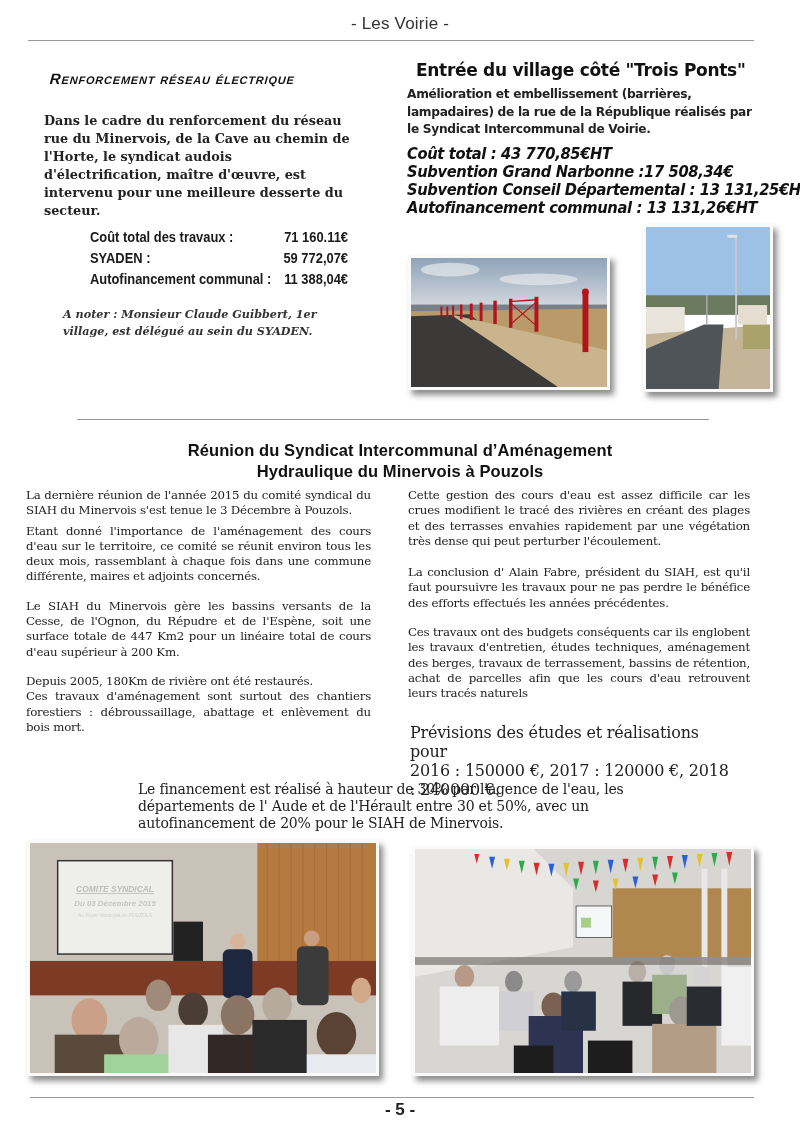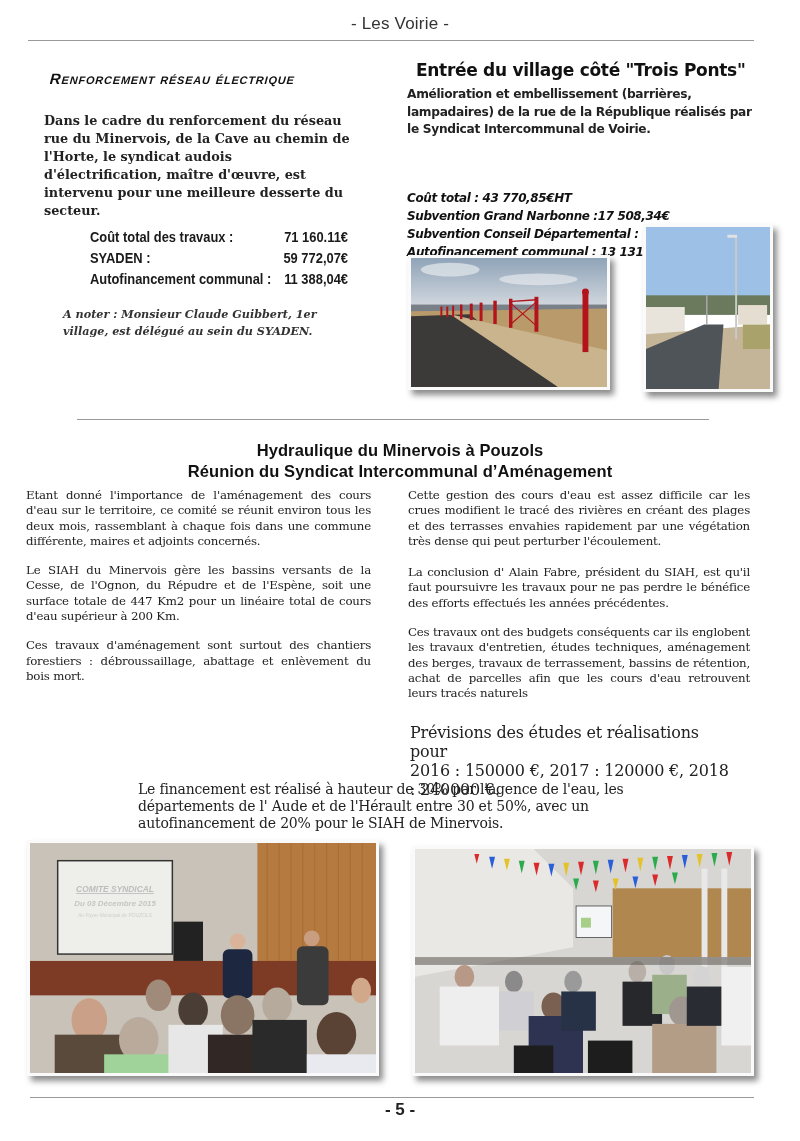--- a/index.html
+++ b/index.html
@@ -17,21 +17,21 @@
   .s1-body { left: 44px; top: 112px; width: 310px; font-family: "DejaVu Serif", serif; font-weight: bold; font-size: 12.8px; line-height: 18px; color: #222; }
   .cost-table { left: 70px; top: 226px; width: 260px; font-family: "Liberation Sans Narrow", "Liberation Sans", sans-serif; font-size: 15px; line-height: 21px; color: #1a1a1a; font-stretch: condensed; margin-left: 20px; }
   .cost-row { display: flex; justify-content: space-between; white-space: nowrap; transform: scaleX(0.86); transform-origin: left center; width: 300px; }
   .cost-row .lbl { font-weight: bold; }
   .cost-row .val { font-weight: bold; }
   .s1-note { left: 63px; top: 306px; width: 300px; font-family: "DejaVu Serif", serif; font-style: italic; font-weight: bold; font-size: 11.2px; line-height: 17px; color: #333; }
 
   
   .s2-title { left: 416px; top: 60px; font-family: "DejaVu Sans", sans-serif; font-size: 17px; font-weight: bold; color: #111; letter-spacing: -0.3px; }
   .s2-body { left: 407px; top: 86px; width: 350px; font-family: "DejaVu Sans", sans-serif; font-weight: bold; font-size: 12.2px; line-height: 17.5px; color: #222; letter-spacing: -0.3px; }
-  .s2-costs { left: 407px; top: 145px; width: 360px; font-family: "DejaVu Sans", sans-serif; font-weight: bold; font-style: italic; font-size: 13px; line-height: 18px; color: #111; letter-spacing: -0.4px; margin-top: 44px; }
+  .s2-costs { left: 407px; top: 145px; width: 360px; font-family: "DejaVu Sans", sans-serif; font-weight: bold; font-style: italic; font-size: 16px; line-height: 18px; color: #111; letter-spacing: -0.4px; }
   .s2-costs div { white-space: nowrap; transform: scaleX(0.92); transform-origin: left center; }
 
   
   .photo { overflow: hidden; border: 3px solid #fafafa; box-shadow: 4px 5px 6px rgba(0,0,0,0.45); }
   .photo svg { display: block; width: 100%; height: 100%; }
 
   
   .s3-title { left: 80px; top: 440px; width: 640px; text-align: center; font-family: "Liberation Sans", sans-serif; font-weight: bold; font-size: 16.5px; line-height: 21px; color: #111; letter-spacing: 0.1px; }
   .col { font-family: "DejaVu Serif", serif; font-size: 11.8px; line-height: 15.3px; color: #222; text-align: justify; letter-spacing: -0.2px; }
   .col p { margin-bottom: 5px; }
@@ -122,27 +122,29 @@
     <rect x="100" y="100" width="28" height="25" fill="#a9a26a"></rect>
     <rect x="92" y="10" width="2" height="105" fill="#c9c9c9"></rect>
     <rect x="84" y="8" width="10" height="3" fill="#e2e2e2"></rect>
     <rect x="62" y="70" width="1.5" height="30" fill="#aaa"></rect>
   </svg>
 </div>
 
 <div class="abs rule" style="left:77px; top:419px; width:632px;"></div>
 
 <div class="abs s3-title">
+  <div>Réunion du Syndicat Intercommunal d’Aménagement</div>
   <div>Hydraulique du Minervois à Pouzols</div>
-  <div>Réunion du Syndicat Intercommunal d’Aménagement</div>
 </div>
 
 <div class="abs col col-left">
+  <p>La dernière  réunion de l'année 2015 du comité syndical du SIAH  du   Minervois  s'est tenue le 3  Décembre à Pouzols.</p>
   <p class="gap">Etant  donné  l'importance de l'aménagement des cours d'eau sur le territoire,  ce comité se  réunit environ tous les deux mois,  rassemblant à chaque  fois dans une commune différente, maires et adjoints concernés.</p>
   <p class="gap">Le SIAH du Minervois gère les bassins versants de la Cesse, de l'Ognon,  du Répudre  et de l'Espène, soit une surface totale de 447 Km2  pour un linéaire total de cours d'eau supérieur à 200 Km.</p>
+  <p style="margin-bottom:0">Depuis 2005, 180Km de rivière ont été restaurés.</p>
   <p>Ces travaux d'aménagement  sont surtout des chantiers forestiers : débroussaillage, abattage et enlèvement du bois mort.</p>
 </div>
 
 <div class="abs col col-right">
   <p style="margin-bottom:16px">Cette gestion des cours d'eau est assez difficile car les crues modifient le tracé des rivières en créant des plages et des terrasses envahies rapidement par une végétation très dense qui peut perturber l'écoulement.</p>
   <p class="gap">La conclusion d'  Alain Fabre,  président du SIAH, est qu'il faut  poursuivre  les  travaux  pour  ne pas perdre le bénéfice des efforts effectués les années précédentes.</p>
   <p>Ces travaux  ont  des  budgets   conséquents  car ils englobent les travaux d'entretien, études techniques, aménagement des berges,   travaux de  terrassement, bassins   de   rétention,  achat de parcelles afin que les cours d'eau retrouvent leurs tracés naturels</p>
 </div>
 
 <div class="abs prev">

